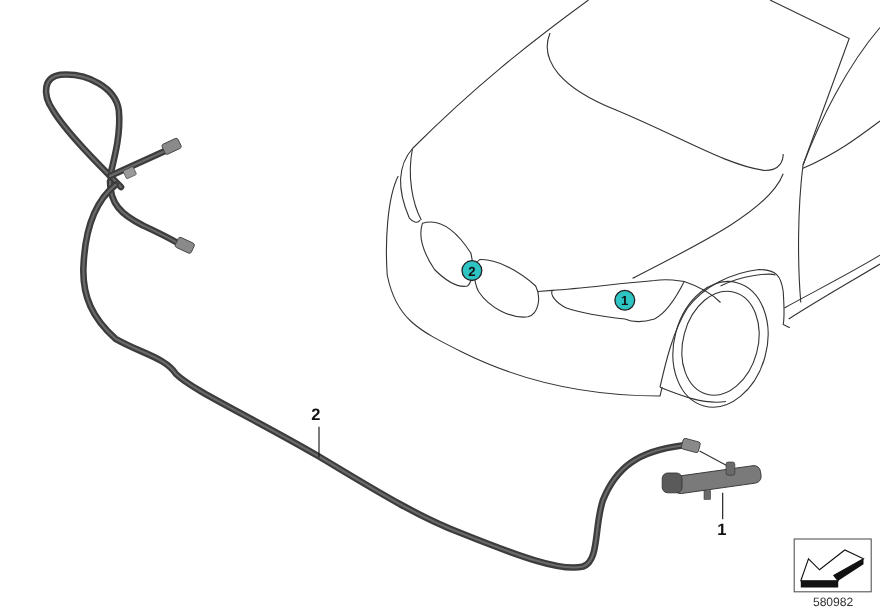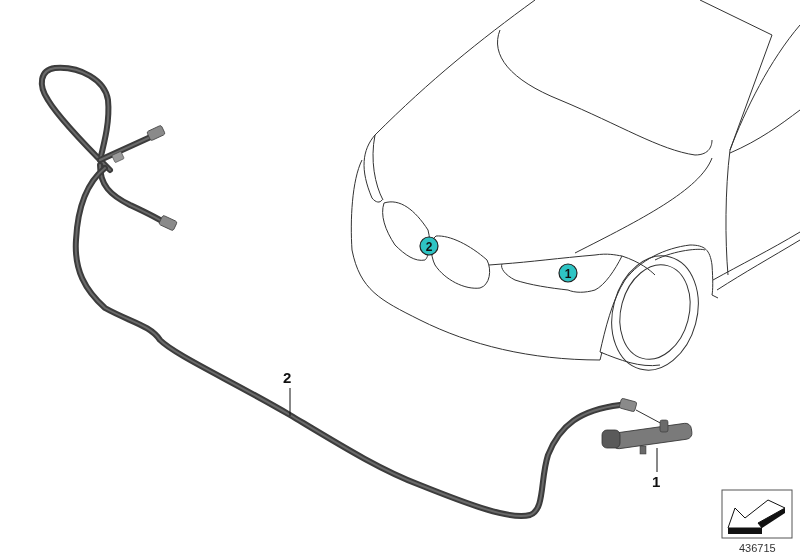--- a/index.html
+++ b/index.html
@@ -99,13 +99,13 @@
   <g>
     <rect x="722" y="490" width="70" height="48" fill="#fff" stroke="#555" stroke-width="1"></rect>
     <path d="M735 508 L 745 518 L 768 500 L 785 508 L 758 523 L 762 528 L 728 528 Z" fill="#fff" stroke="#111" stroke-width="1"></path>
     <path d="M728 528 L 762 528 L 762 534 L 728 534 Z" fill="#111"></path>
     <path d="M758 523 L 785 508 L 785 513 L 762 528 Z" fill="#111"></path>
   </g>
 </svg>
 
 <div class="label" style="left:283px; top:369px;">2</div>
 <div class="label" style="left:652px; top:473px;">1</div>
-<div class="ref-number" style="left:739px; top:542px;">436715</div>
+<div class="ref-number" style="left:739px; top:542px;">580982</div>
 
 </body></html>

